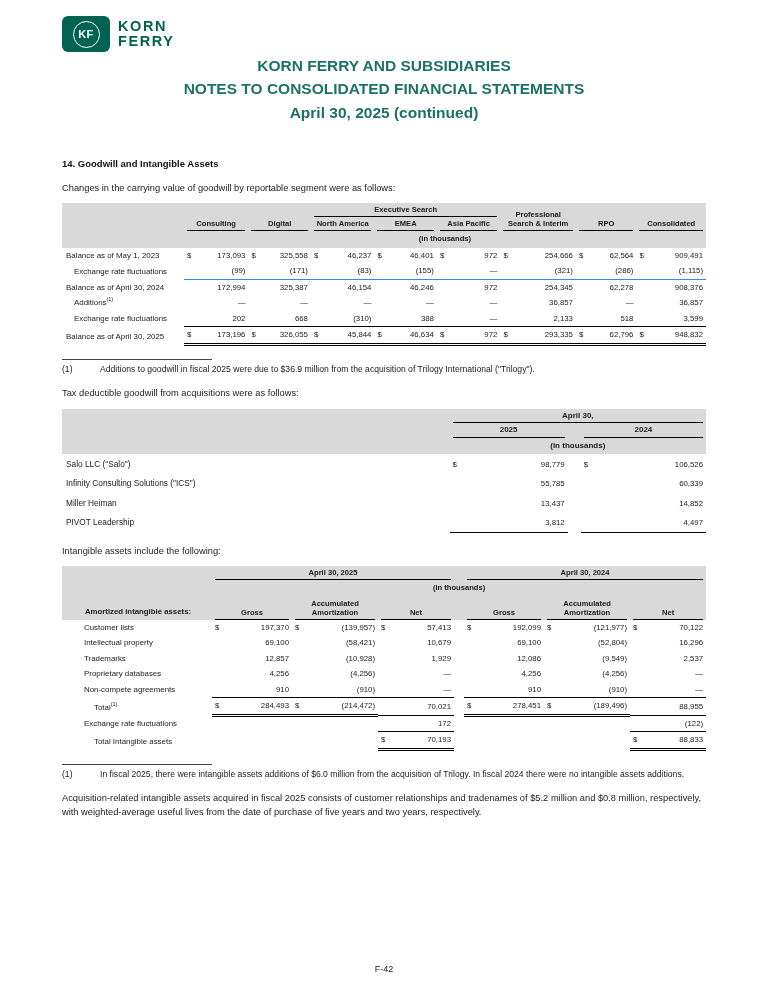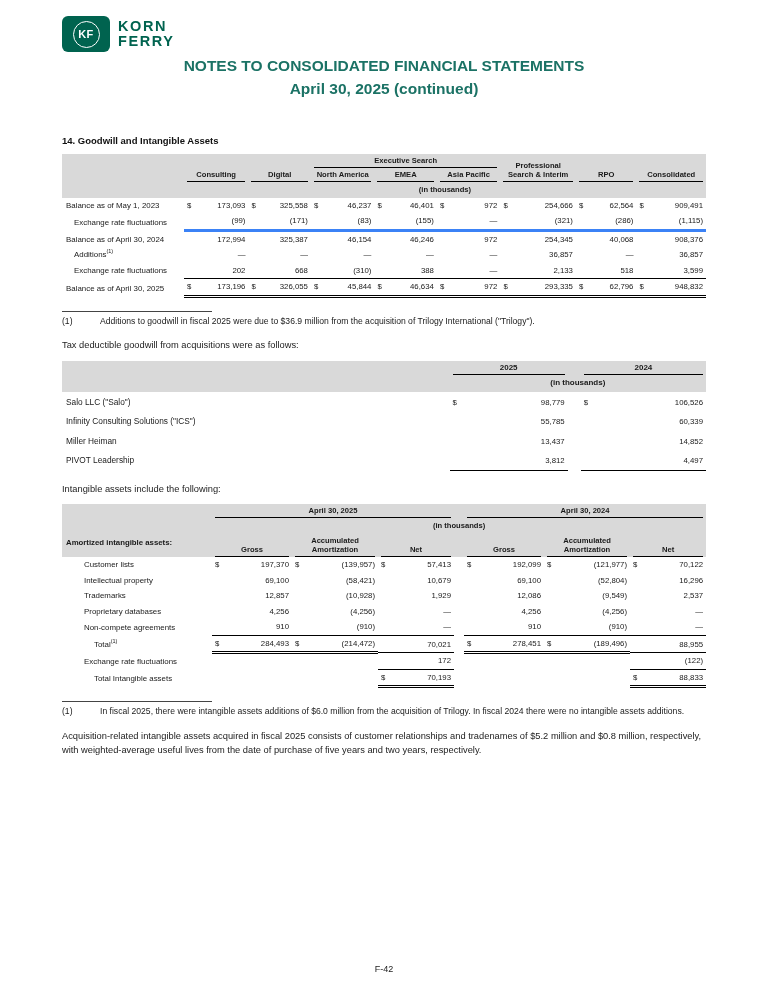--- a/index.html
+++ b/index.html
@@ -30,25 +30,25 @@
   table.fin{width:100%;border-collapse:collapse;table-layout:fixed;margin-top:8px;font-size:7.8px}
   table.fin td{vertical-align:bottom}
   .hd{background:var(--hdr);font-weight:bold;text-align:center;font-size:7.6px;line-height:1.2}
   .hcell{margin:0 3px;padding:2px 0 2px}
   .u{border-bottom:1px solid #000}
   .units{padding:3px 0 4px;font-weight:bold}
   .lbl{text-align:left;font-size:7.9px;padding:3px 2px 3.5px 4px;white-space:nowrap}
   .lbl sup,.fn-marker sup{font-size:5.5px;vertical-align:super;line-height:0}
   td.money{padding:3px 3px 3.5px}
   .mflex{display:flex;justify-content:space-between;align-items:baseline}
-  .b-t{border-top:3px solid #3b82f6}
+  .b-t{border-top:1px solid #3b82f6}
   .b-s{border-bottom:1px solid #000}
   .b-d{border-bottom:3px double #000}
   .b-td{border-top:1px solid #000;border-bottom:3px double #000}
-  .rowhead{text-align:left;font-weight:bold;font-size:7.8px;padding:2px 2px 10px 4px;white-space:nowrap}
+  .rowhead{text-align:center;font-weight:bold;font-size:7.8px;padding:2px 2px 3px 4px;white-space:nowrap}
   .fin-lg{font-size:8.3px}
   .fin-lg .lbl{font-size:8.3px;padding-top:4.5px;padding-bottom:5px}
   .fin-lg td.money{padding-top:4.5px;padding-bottom:5px}
   .fin-lg .hd{font-size:8px}
 
   
   .footnote{margin-top:13px}
   .fn-rule{width:150px;border-top:1px solid #444;margin-bottom:4px}
   .fn-line{display:flex;font-size:8.6px;line-height:1.35}
   .fn-marker{width:38px;flex:none}
@@ -68,26 +68,28 @@
       <div class="brand-mark">
         <div class="brand-circle">KF</div>
       </div>
       <div class="brand-word">
         <div>KORN</div>
         <div>FERRY</div>
       </div>
     </div>
 
     <div class="doc-title">
+      <div>KORN FERRY AND SUBSIDIARIES</div>
       <div>NOTES TO CONSOLIDATED FINANCIAL STATEMENTS</div>
       <div>April 30, 2025 (continued)</div>
     </div>
 
     <div class="sec-heading">14. Goodwill and Intangible Assets</div>
 
+    <p class="body-text">Changes in the carrying value of goodwill by reportable segment were as follows:</p>
 
     <div id="goodwill-table">
         <table class="fin">
           <colgroup>
             <col style="width: 121px;">
             <col style="width: 64px;">
             <col style="width: 62px;">
             <col style="width: 63px;">
             <col style="width: 62px;">
             <col style="width: 63px;">
@@ -275,21 +277,21 @@
               </td>
               <td class="money b-t">
                 <div class="mflex">
                   <span class="d"></span>
                   <span class="v">254,345</span>
                 </div>
               </td>
               <td class="money b-t">
                 <div class="mflex">
                   <span class="d"></span>
-                  <span class="v">40,068</span>
+                  <span class="v">62,278</span>
                 </div>
               </td>
               <td class="money b-t">
                 <div class="mflex">
                   <span class="d"></span>
                   <span class="v">908,376</span>
                 </div>
               </td>
             </tr>
             <tr>
@@ -461,20 +463,26 @@
 
     <div id="tax-table">
         <table class="fin fin-lg">
           <colgroup>
             <col style="width: 384px;">
             <col style="width: 117px;">
             <col style="width: 13px;">
             <col style="width: 124px;">
           </colgroup>
           <thead>
+            <tr>
+              <td class="hd"></td>
+              <td class="hd" colspan="3">
+                <div class="hcell u">April 30,</div>
+              </td>
+            </tr>
             <tr>
               <td class="hd"></td>
               <td class="hd">
                 <div class="hcell u">2025</div>
               </td>
               <td class="hd"></td>
               <td class="hd">
                 <div class="hcell u">2024</div>
               </td>
             </tr>

